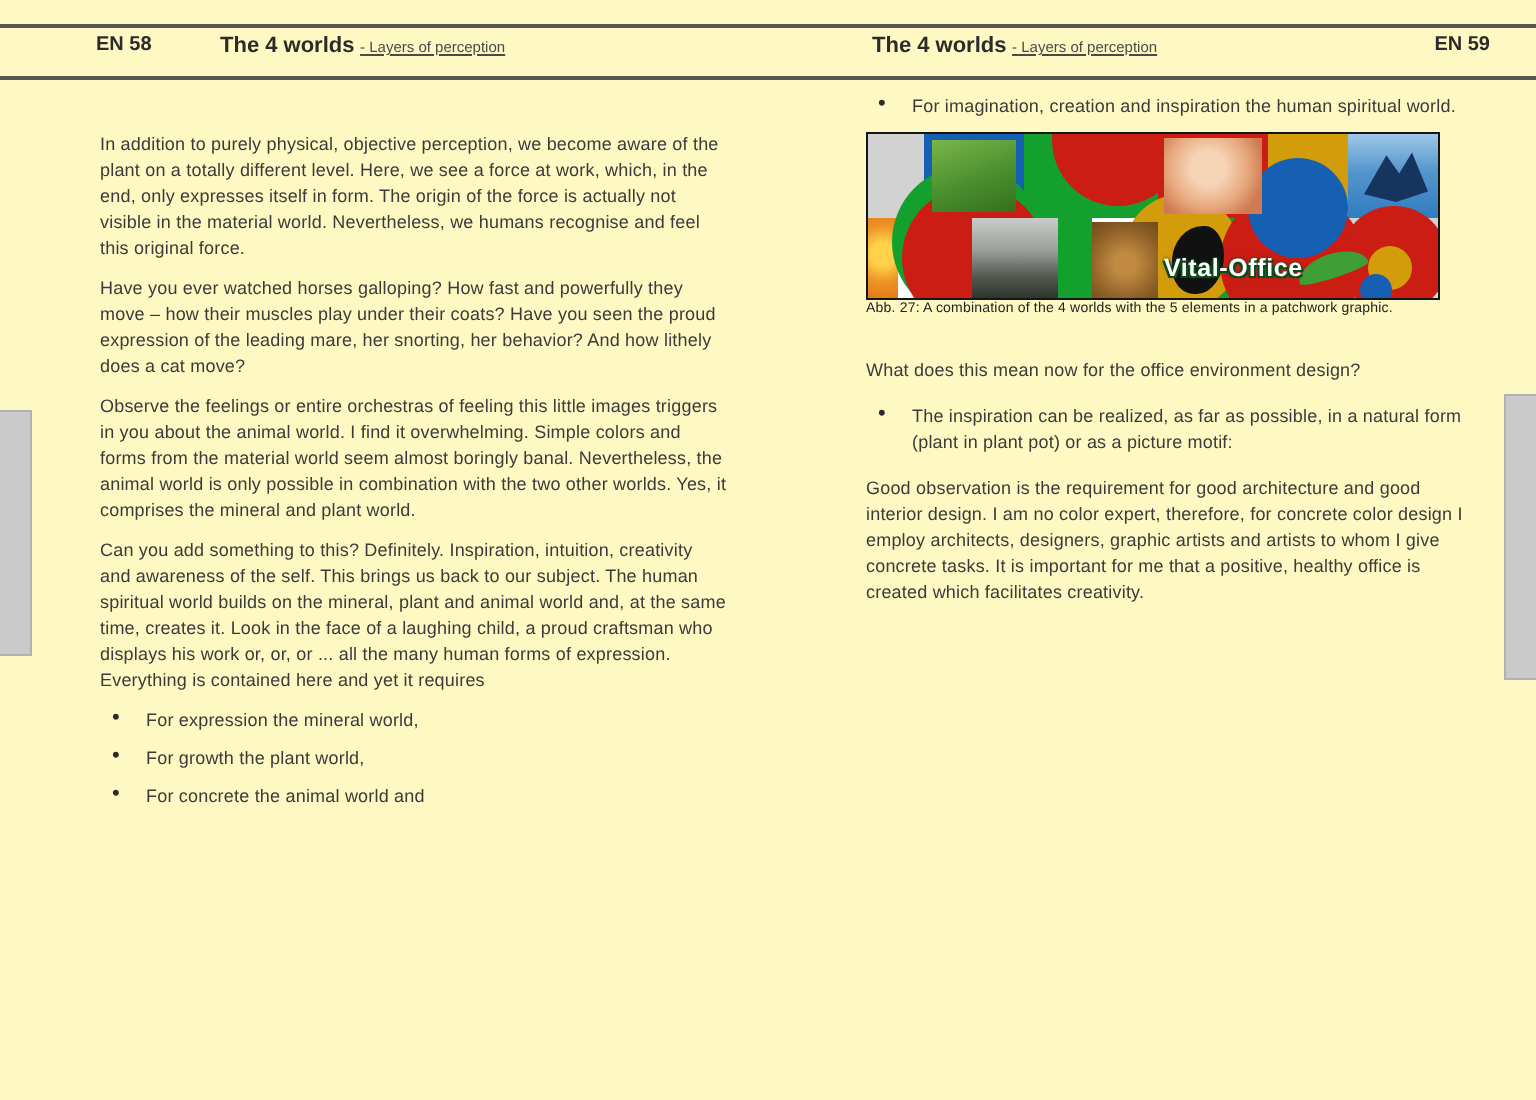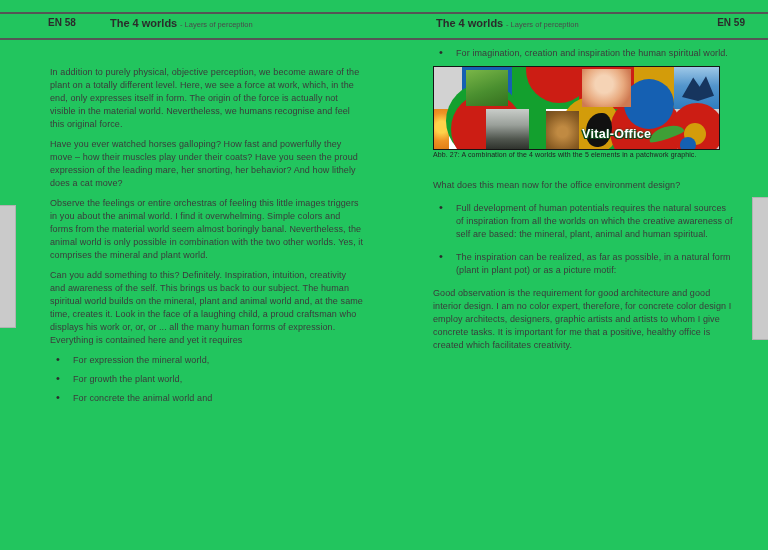--- a/index.html
+++ b/index.html
@@ -1,28 +1,28 @@
 <!DOCTYPE html>
 <html><head>
 <meta charset="utf-8">
 <style>
   html,body { margin:0; padding:0; background:#ffffff; }
   #page {
     position:relative; width:768px; height:550px; overflow:hidden;
-    background:#22c55e; font-family:"Liberation Sans", sans-serif;
+    background:#fef9c3; font-family:"Liberation Sans", sans-serif;
     color:#3b3b3b;
   }
   
   .rule { position:absolute; left:0; width:768px; height:2px; background:#555555; }
   .rule-top { top:12px; }
   .rule-bottom { top:38px; }
   .hdr-text { position:absolute; top:17px; font-size:10px; white-space:nowrap; color:#2b2b2b; }
   .pg-label { font-weight:bold; font-size:10px; }
   .hdr-title { font-weight:bold; font-size:11px; }
-  .hdr-sub { font-size:7.5px; color:#4a4a4a; }
+  .hdr-sub { font-size:7.5px; color:#4a4a4a;text-decoration:underline; }
   
   .tab { position:absolute; background:#cacaca; border:1px solid #b2b2b2; }
   .tab-left { left:0; top:205px; width:15px; height:121px; border-left:none; }
   .tab-right { right:0; top:197px; width:15px; height:141px; border-right:none; }
   
   .col { position:absolute; font-size:9px; line-height:13px; letter-spacing:0.1px; }
   .col-left { left:50px; top:66px; width:314px; }
   .col-right { left:433px; top:47px; width:300px; }
   .col p { margin:0 0 7px 0; }
   .bold-par { font-weight:bold; }
@@ -129,20 +129,19 @@
       <div class="swoosh" style="left:152px;top:46px;width:26px;height:34px;"></div>
 
       <div class="logo-swoosh"></div>
       <div class="logo">Vital-Office</div>
     </div>
     <p class="caption">Abb. 27:  A combination of the 4 worlds with the 5 elements in a patchwork graphic.</p>
 
     <p class="question">What does this mean now for the office environment design?</p>
 
     <ul class="blist rb-list">
-      <li>Full development of human potentials requires the natural sources of inspiration from all the worlds on which the creative awareness of self are based: the mineral, plant, animal and human spiritual.</li>
       <li>The inspiration can be realized, as far as possible, in a natural form (plant in plant pot) or as a picture motif:</li>
     </ul>
 
     <p>Good observation is the requirement for good architecture and good interior design. I am no color expert, therefore, for concrete color design I employ architects, designers, graphic artists and artists to whom I give concrete tasks. It is important for me that a positive, healthy office is created which facilitates creativity.</p>
   </div>
 
 </div>
 
 </body></html>

